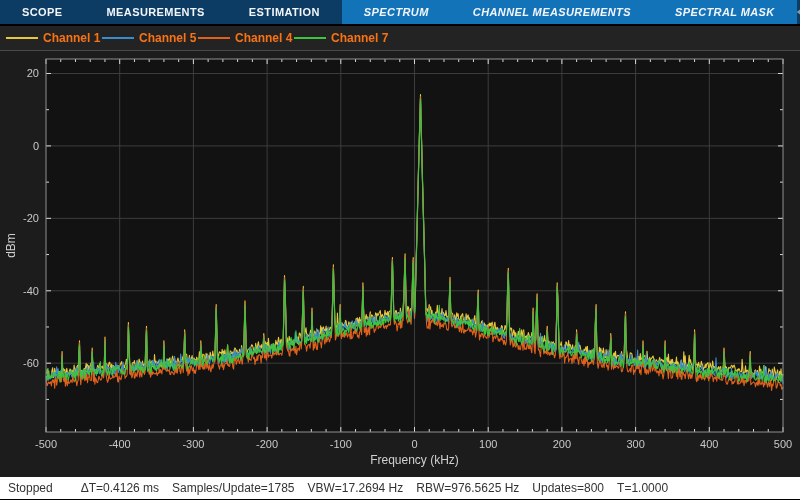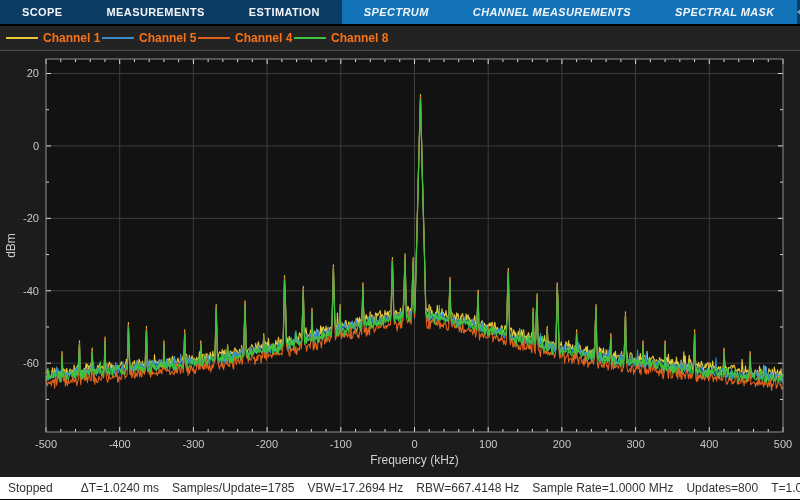--- a/index.html
+++ b/index.html
@@ -71,21 +71,21 @@
   <div class="legend-item">
     <span class="legend-swatch" style="background: rgb(58, 140, 205);"></span>
     <span class="legend-label">Channel 5</span>
   </div>
   <div class="legend-item">
     <span class="legend-swatch" style="background: rgb(224, 97, 28);"></span>
     <span class="legend-label">Channel 4</span>
   </div>
   <div class="legend-item">
     <span class="legend-swatch" style="background: rgb(62, 196, 62);"></span>
-    <span class="legend-label">Channel 8</span>
+    <span class="legend-label">Channel 7</span>
   </div>
 </div>
 
 <div class="figure">
   <svg id="plot-svg" width="800" height="426">
       <rect x="46" y="8" width="737" height="373" fill="#121212"></rect>
       <line x1="119.7" y1="8" x2="119.7" y2="381" stroke="#3d3d3d" stroke-width="1"></line>
       <line x1="193.4" y1="8" x2="193.4" y2="381" stroke="#3d3d3d" stroke-width="1"></line>
       <line x1="267.1" y1="8" x2="267.1" y2="381" stroke="#3d3d3d" stroke-width="1"></line>
       <line x1="340.8" y1="8" x2="340.8" y2="381" stroke="#3d3d3d" stroke-width="1"></line>
@@ -242,21 +242,20 @@
       <text x="39" y="171.3398058252427" fill="#c8c8c8" font-size="11" text-anchor="end" font-family="Liberation Sans,sans-serif">-20</text>
       <text x="39" y="243.76699029126212" fill="#c8c8c8" font-size="11" text-anchor="end" font-family="Liberation Sans,sans-serif">-40</text>
       <text x="39" y="316.19417475728153" fill="#c8c8c8" font-size="11" text-anchor="end" font-family="Liberation Sans,sans-serif">-60</text>
       <text x="414.5" y="413" fill="#d0d0d0" font-size="12" text-anchor="middle" font-family="Liberation Sans,sans-serif">Frequency (kHz)</text>
       <text x="15" y="194.5" fill="#d0d0d0" font-size="12" text-anchor="middle" font-family="Liberation Sans,sans-serif" transform="rotate(-90 15 194.5)">dBm</text>
     </svg>
 </div>
 
 <div class="statusbar">
   <span class="status-item first">Stopped</span>
-  <span class="status-item">ΔT=1.0240 ms</span>
+  <span class="status-item">ΔT=0.4126 ms</span>
   <span class="status-item">Samples/Update=1785</span>
   <span class="status-item">VBW=17.2694 Hz</span>
-  <span class="status-item">RBW=667.4148 Hz</span>
-  <span class="status-item">Sample Rate=1.0000 MHz</span>
+  <span class="status-item">RBW=976.5625 Hz</span>
   <span class="status-item">Updates=800</span>
   <span class="status-item">T=1.0000</span>
 
 </div>
 
 </body></html>

